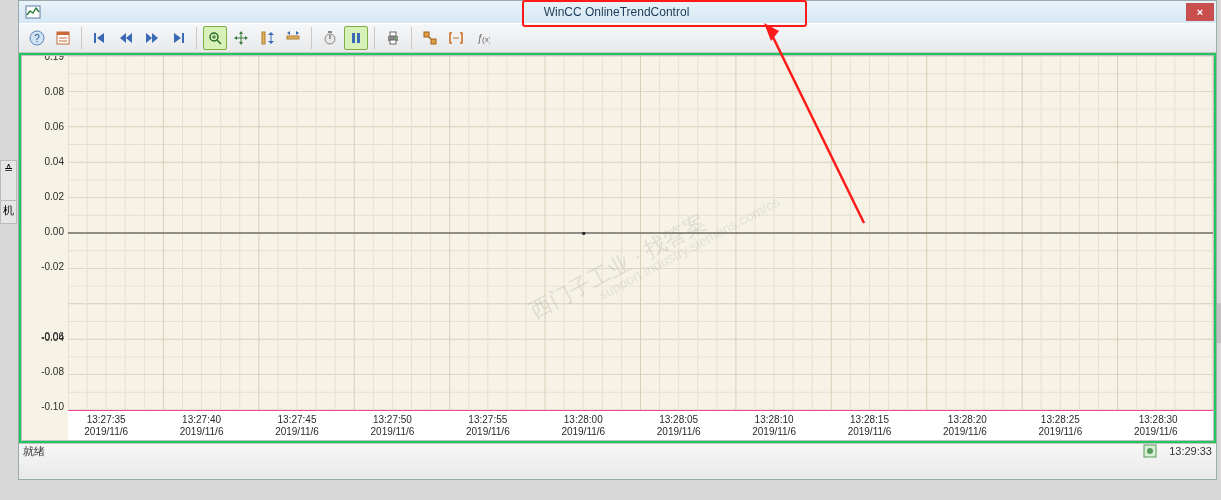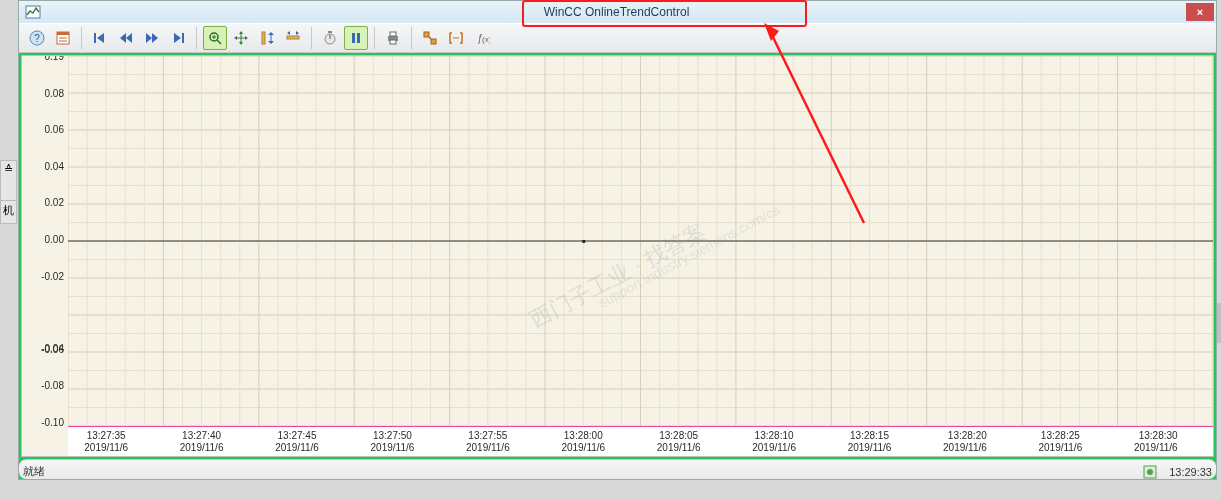--- a/index.html
+++ b/index.html
@@ -27,21 +27,21 @@
 .axis-zero { stroke:#3a3a3a; stroke-width:1.2; }
 .y-labels { position:absolute; left:0; top:0; bottom:34px; width:46px; font-size:10px; color:#2a2a2a; }
 .y-labels div { position:absolute; right:4px; transform:translateY(-50%); }
 .x-labels { position:absolute; left:46px; right:0; bottom:0; height:30px; font-size:10px; color:#2a2a2a; background:#fff; border-top:1px solid #ec4899;}
 .x-tick { position:absolute; text-align:center; transform:translateX(-50%); line-height:12px; padding-top:3px;}
 .x-tick div{white-space:nowrap;}
 .chart-inner{position:absolute; left:46px; right:0; top:0; bottom:30px;}
 
 .arrow { position:absolute; z-index:60; pointer-events:none;}
 
-.statusbar { height:20px; background:linear-gradient(#f7f7f7,#e9e9e9); border-top:1px solid #c4c4c4; display:flex; align-items:flex-end; font-size:11px; color:#333; padding:0 4px; justify-content:space-between;border-radius:7px;}
+.statusbar { height:36px; background:linear-gradient(#f7f7f7,#e9e9e9); border-top:1px solid #c4c4c4; display:flex; align-items:flex-start; font-size:11px; color:#333; padding:0 4px; justify-content:space-between;}
 .statusbar .right{display:flex; align-items:center; gap:12px;}
 .status-icon{width:14px;height:14px;}
 
 .left-frag{position:absolute; left:0; top:160px; width:17px; height:60px; background:#e6e6e6; border:1px solid #bbb; font-size:11px; display:flex; align-items:flex-start; justify-content:center; padding-top:2px;}
 .left-frag.t{top:160px;}
 .left-frag.m{top:200px; height:24px;}
 .right-frag{position:absolute; right:0; top:303px; width:4px; height:40px; background:#c0c0c0;}
 
 .watermark{position:absolute; left:50%; top:55%; transform:translate(-50%,-50%) rotate(-28deg); font-size:22px; color:rgba(120,120,120,0.18); white-space:nowrap; z-index:5; pointer-events:none;}
 .watermark2{position:absolute; left:56%; top:50%; transform:translate(-50%,-50%) rotate(-28deg); font-size:14px; color:rgba(120,120,120,0.15); white-space:nowrap; z-index:5; pointer-events:none;}

